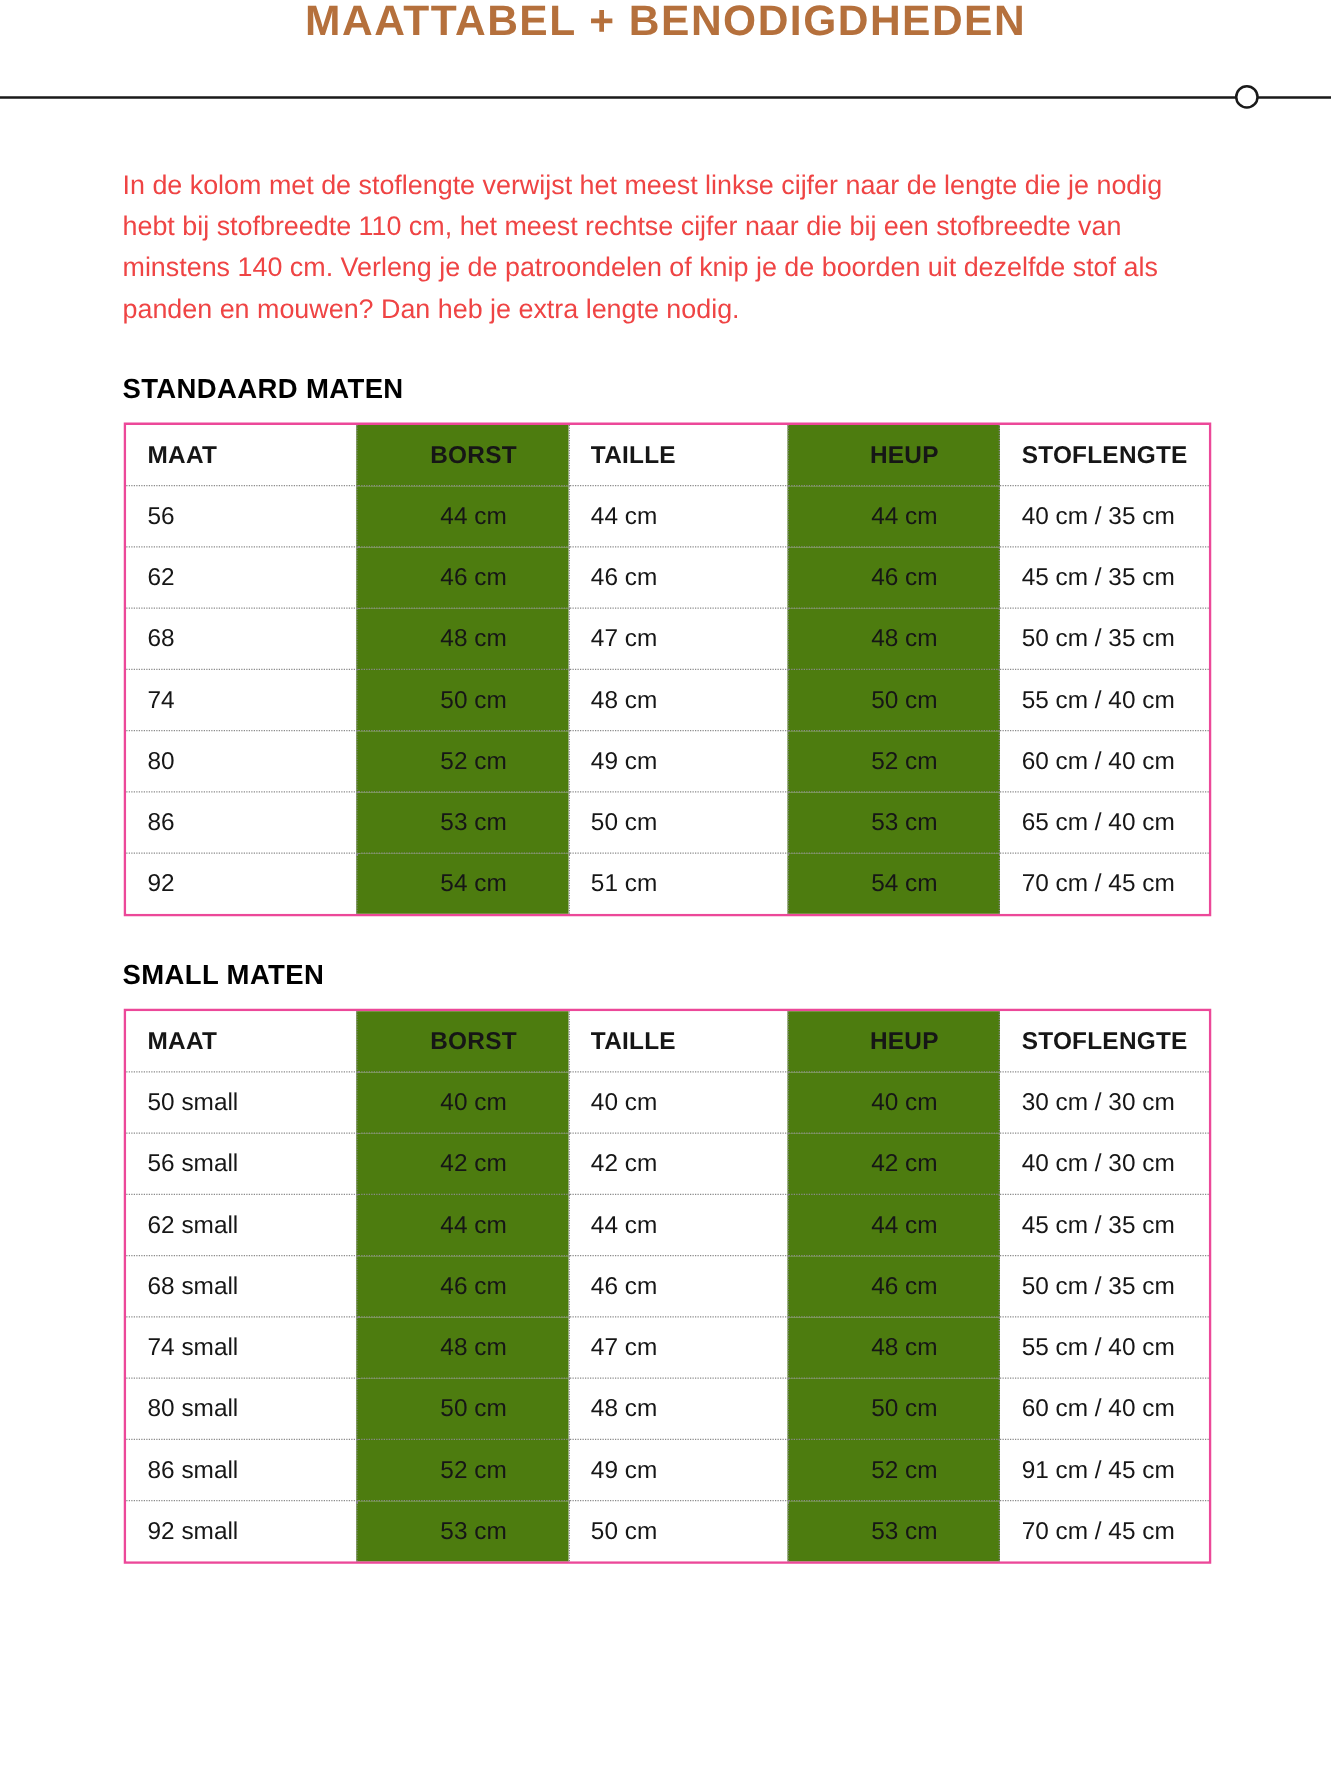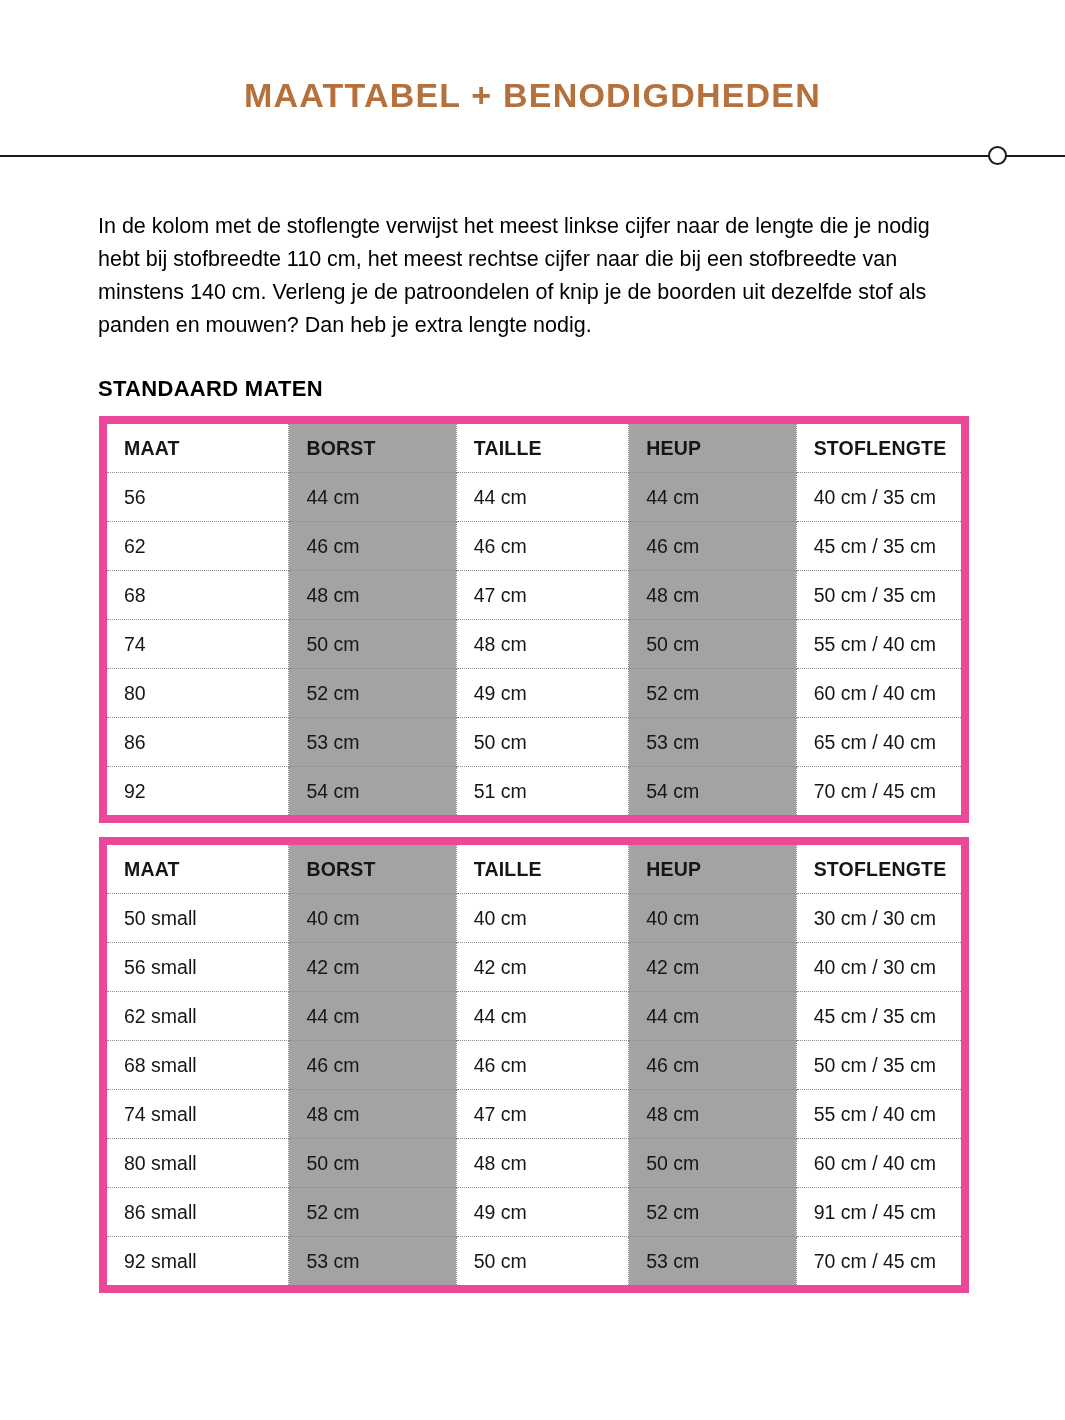--- a/index.html
+++ b/index.html
@@ -23,21 +23,20 @@
   }
 
   
   .page-title {
     text-align: center;
     color: #b5703c;
     font-size: 34px;
     letter-spacing: 1.2px;
     font-weight: bold;
     margin: 0;
-    padding-top: 78px;
     line-height: 1;
   }
   .rule-wrap {
     position: relative;
     margin-top: 34px;
     height: 20px;
   }
   .rule-line {
     position: absolute;
     left: 0;
@@ -57,37 +56,37 @@
     background: #ffffff;
     box-sizing: content-box;
   }
 
   
   .intro {
     margin: 0;
     padding: 44px 96px 0 98px;
     font-size: 21.5px;
     line-height: 1.54;
-    color: #000000;
+    color: #ef4444;
   }
 
   
   .section-title {
     margin: 0;
     padding: 34px 0 0 98px;
     font-size: 22px;
     font-weight: bold;
     letter-spacing: 0.3px;
     color: #000000;
   }
 
   
   .table-wrap {
     margin: 14px 96px 0 99px;
-    border: 8px solid #ec4899;
+    border: 2px solid #ec4899;
     box-sizing: border-box;
   }
   table.sizes {
     border-collapse: collapse;
     width: 100%;
     table-layout: fixed;
   }
   table.sizes col.c0 { width: 21.3%; }
   table.sizes col.c1 { width: 19.6%; }
   table.sizes col.c2 { width: 20.2%; }
@@ -114,21 +113,22 @@
   table.sizes th:last-child,
   table.sizes td:last-child {
     border-right: none;
   }
   table.sizes tr:last-child td {
     border-bottom: none;
   }
   
   table.sizes th.shade,
   table.sizes td.shade {
-    background: #a3a3a3;
+    background: #4d7c0f;
+    text-align: center;
   }
   table.sizes th.plain,
   table.sizes td.plain {
     background: #ffffff;
   }
 </style>
 </head>
 <body>
 
 <div class="page">
@@ -208,20 +208,21 @@
           <td class="plain">92</td>
           <td class="shade">54 cm</td>
           <td class="plain">51 cm</td>
           <td class="shade">54 cm</td>
           <td class="plain">70 cm / 45 cm</td>
         </tr>
       </tbody>
     </table>
   </div>
 
+  <h2 class="section-title">SMALL MATEN</h2>
   <div class="table-wrap">
     <table class="sizes">
       <colgroup>
         <col class="c0">
           <col class="c1">
           <col class="c2">
           <col class="c3">
           <col class="c4">
       </colgroup>
       <thead>

